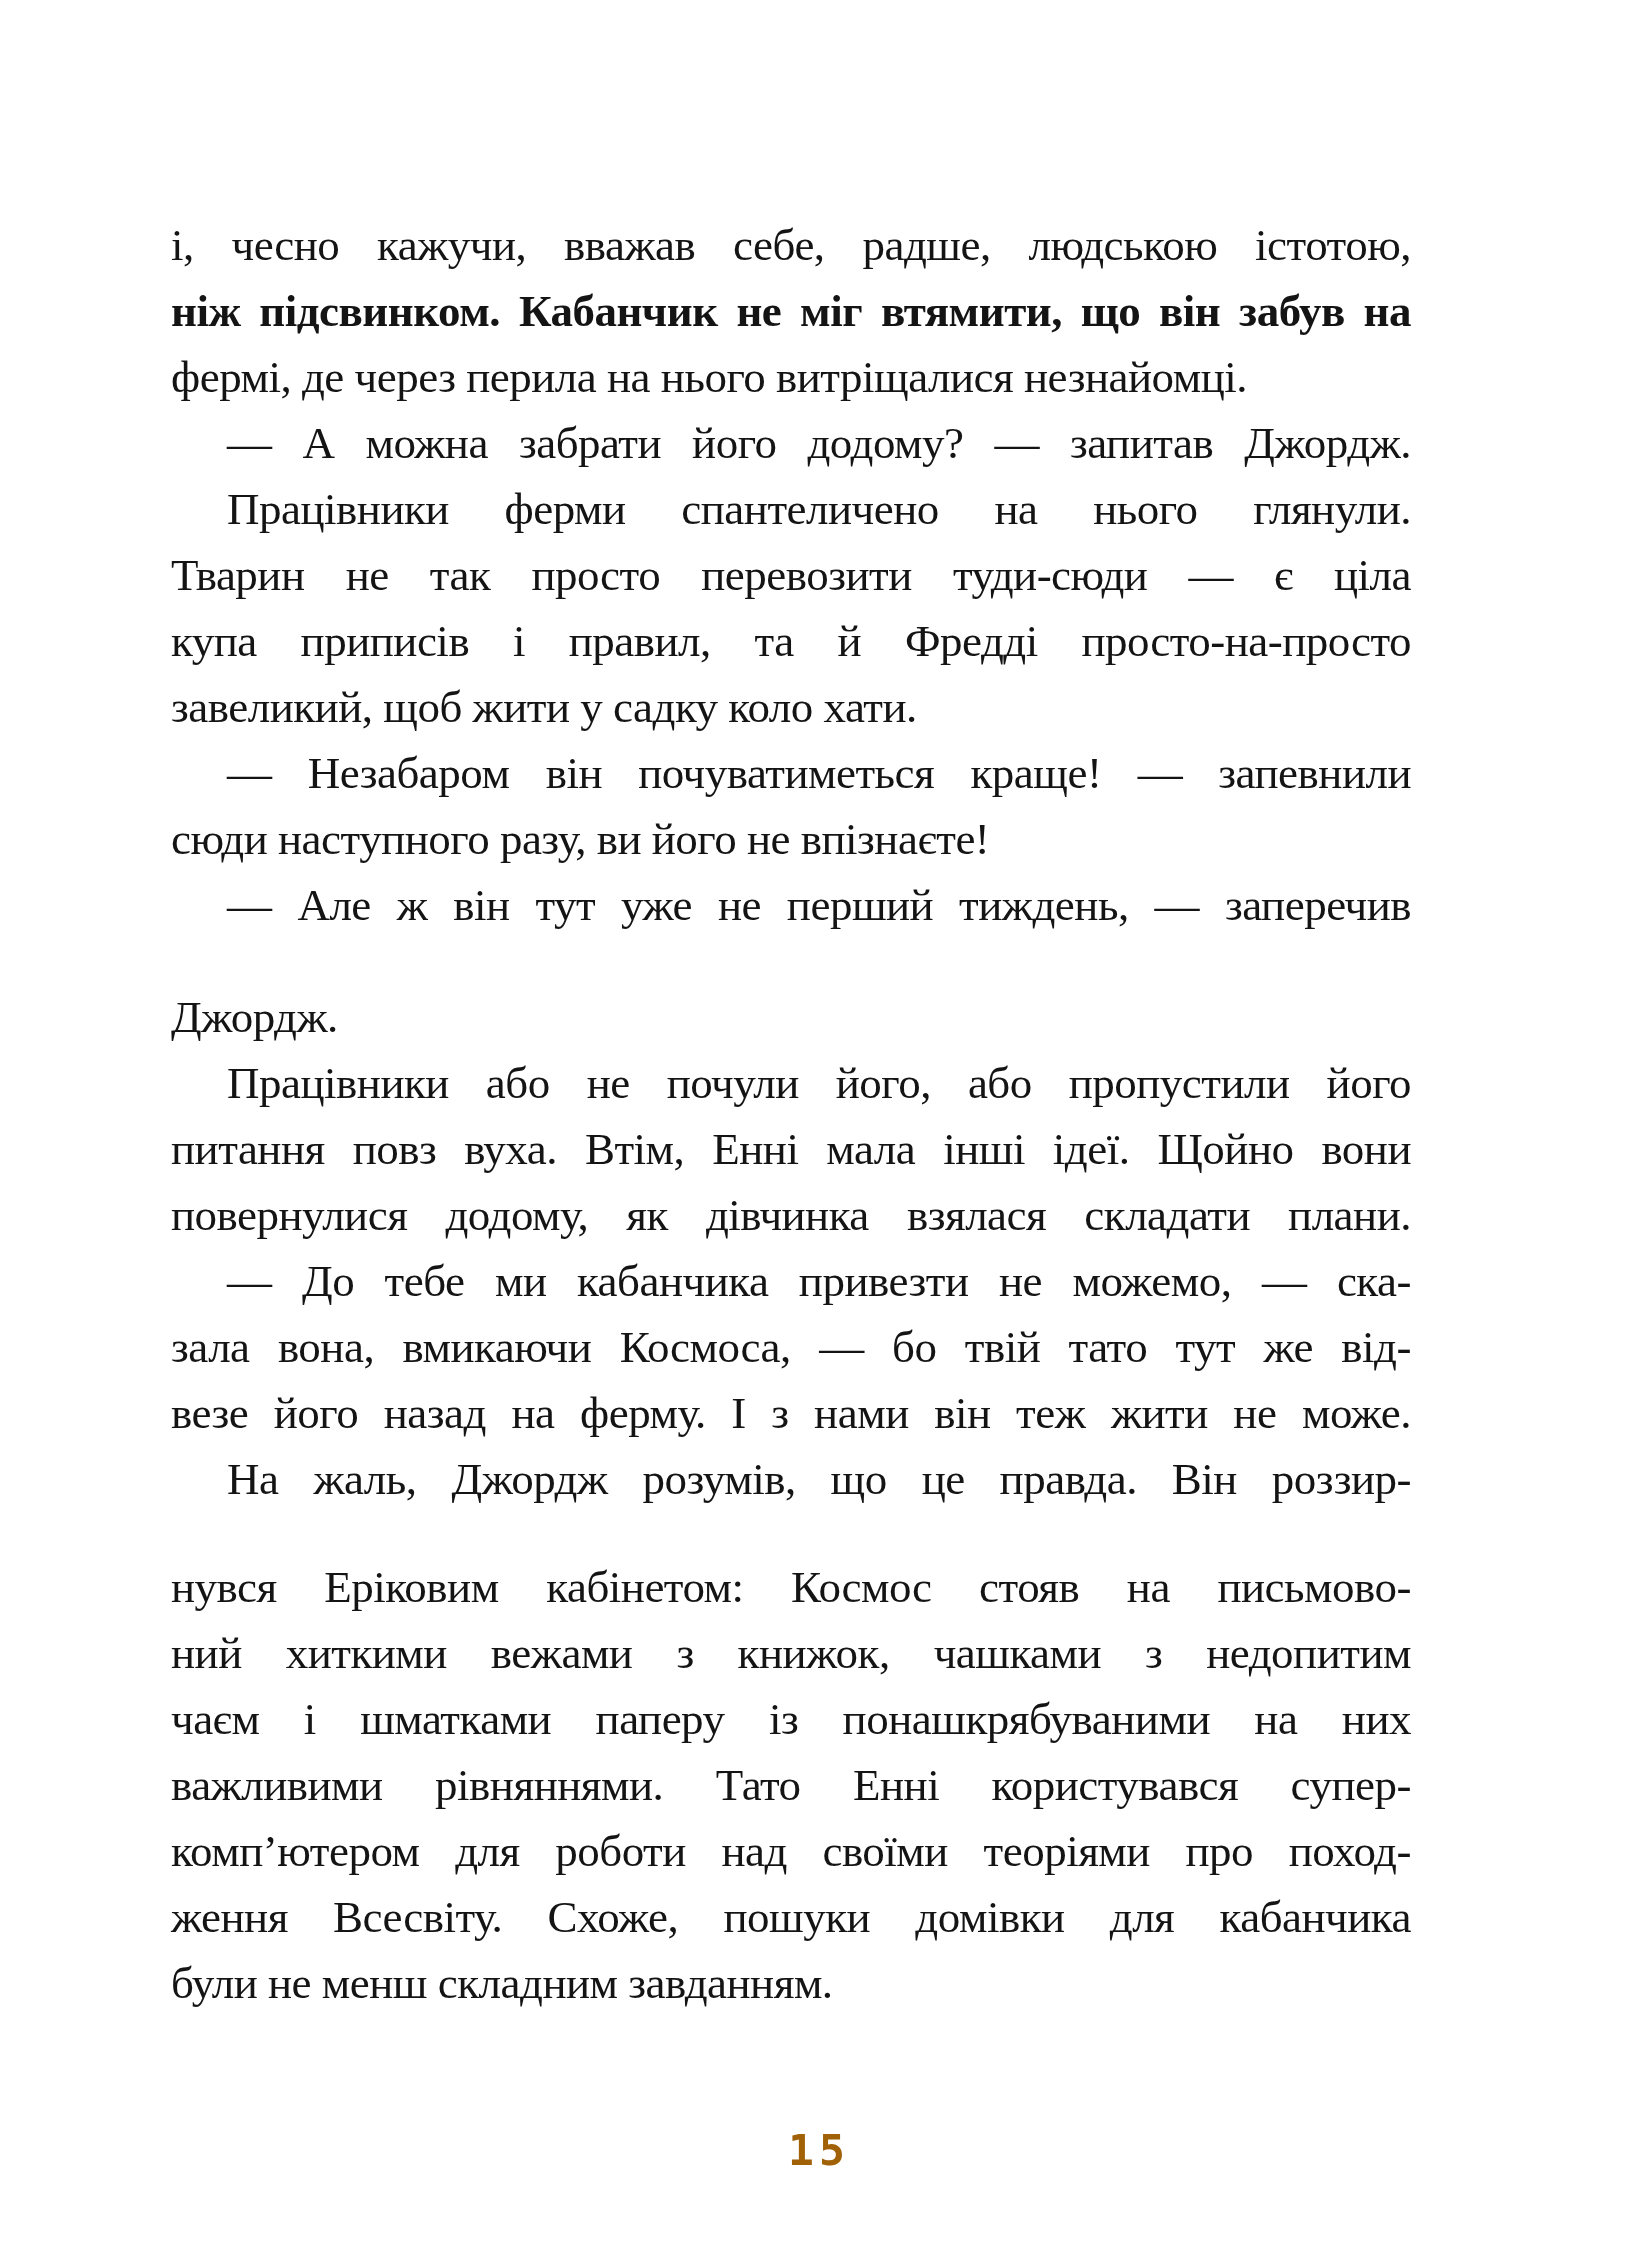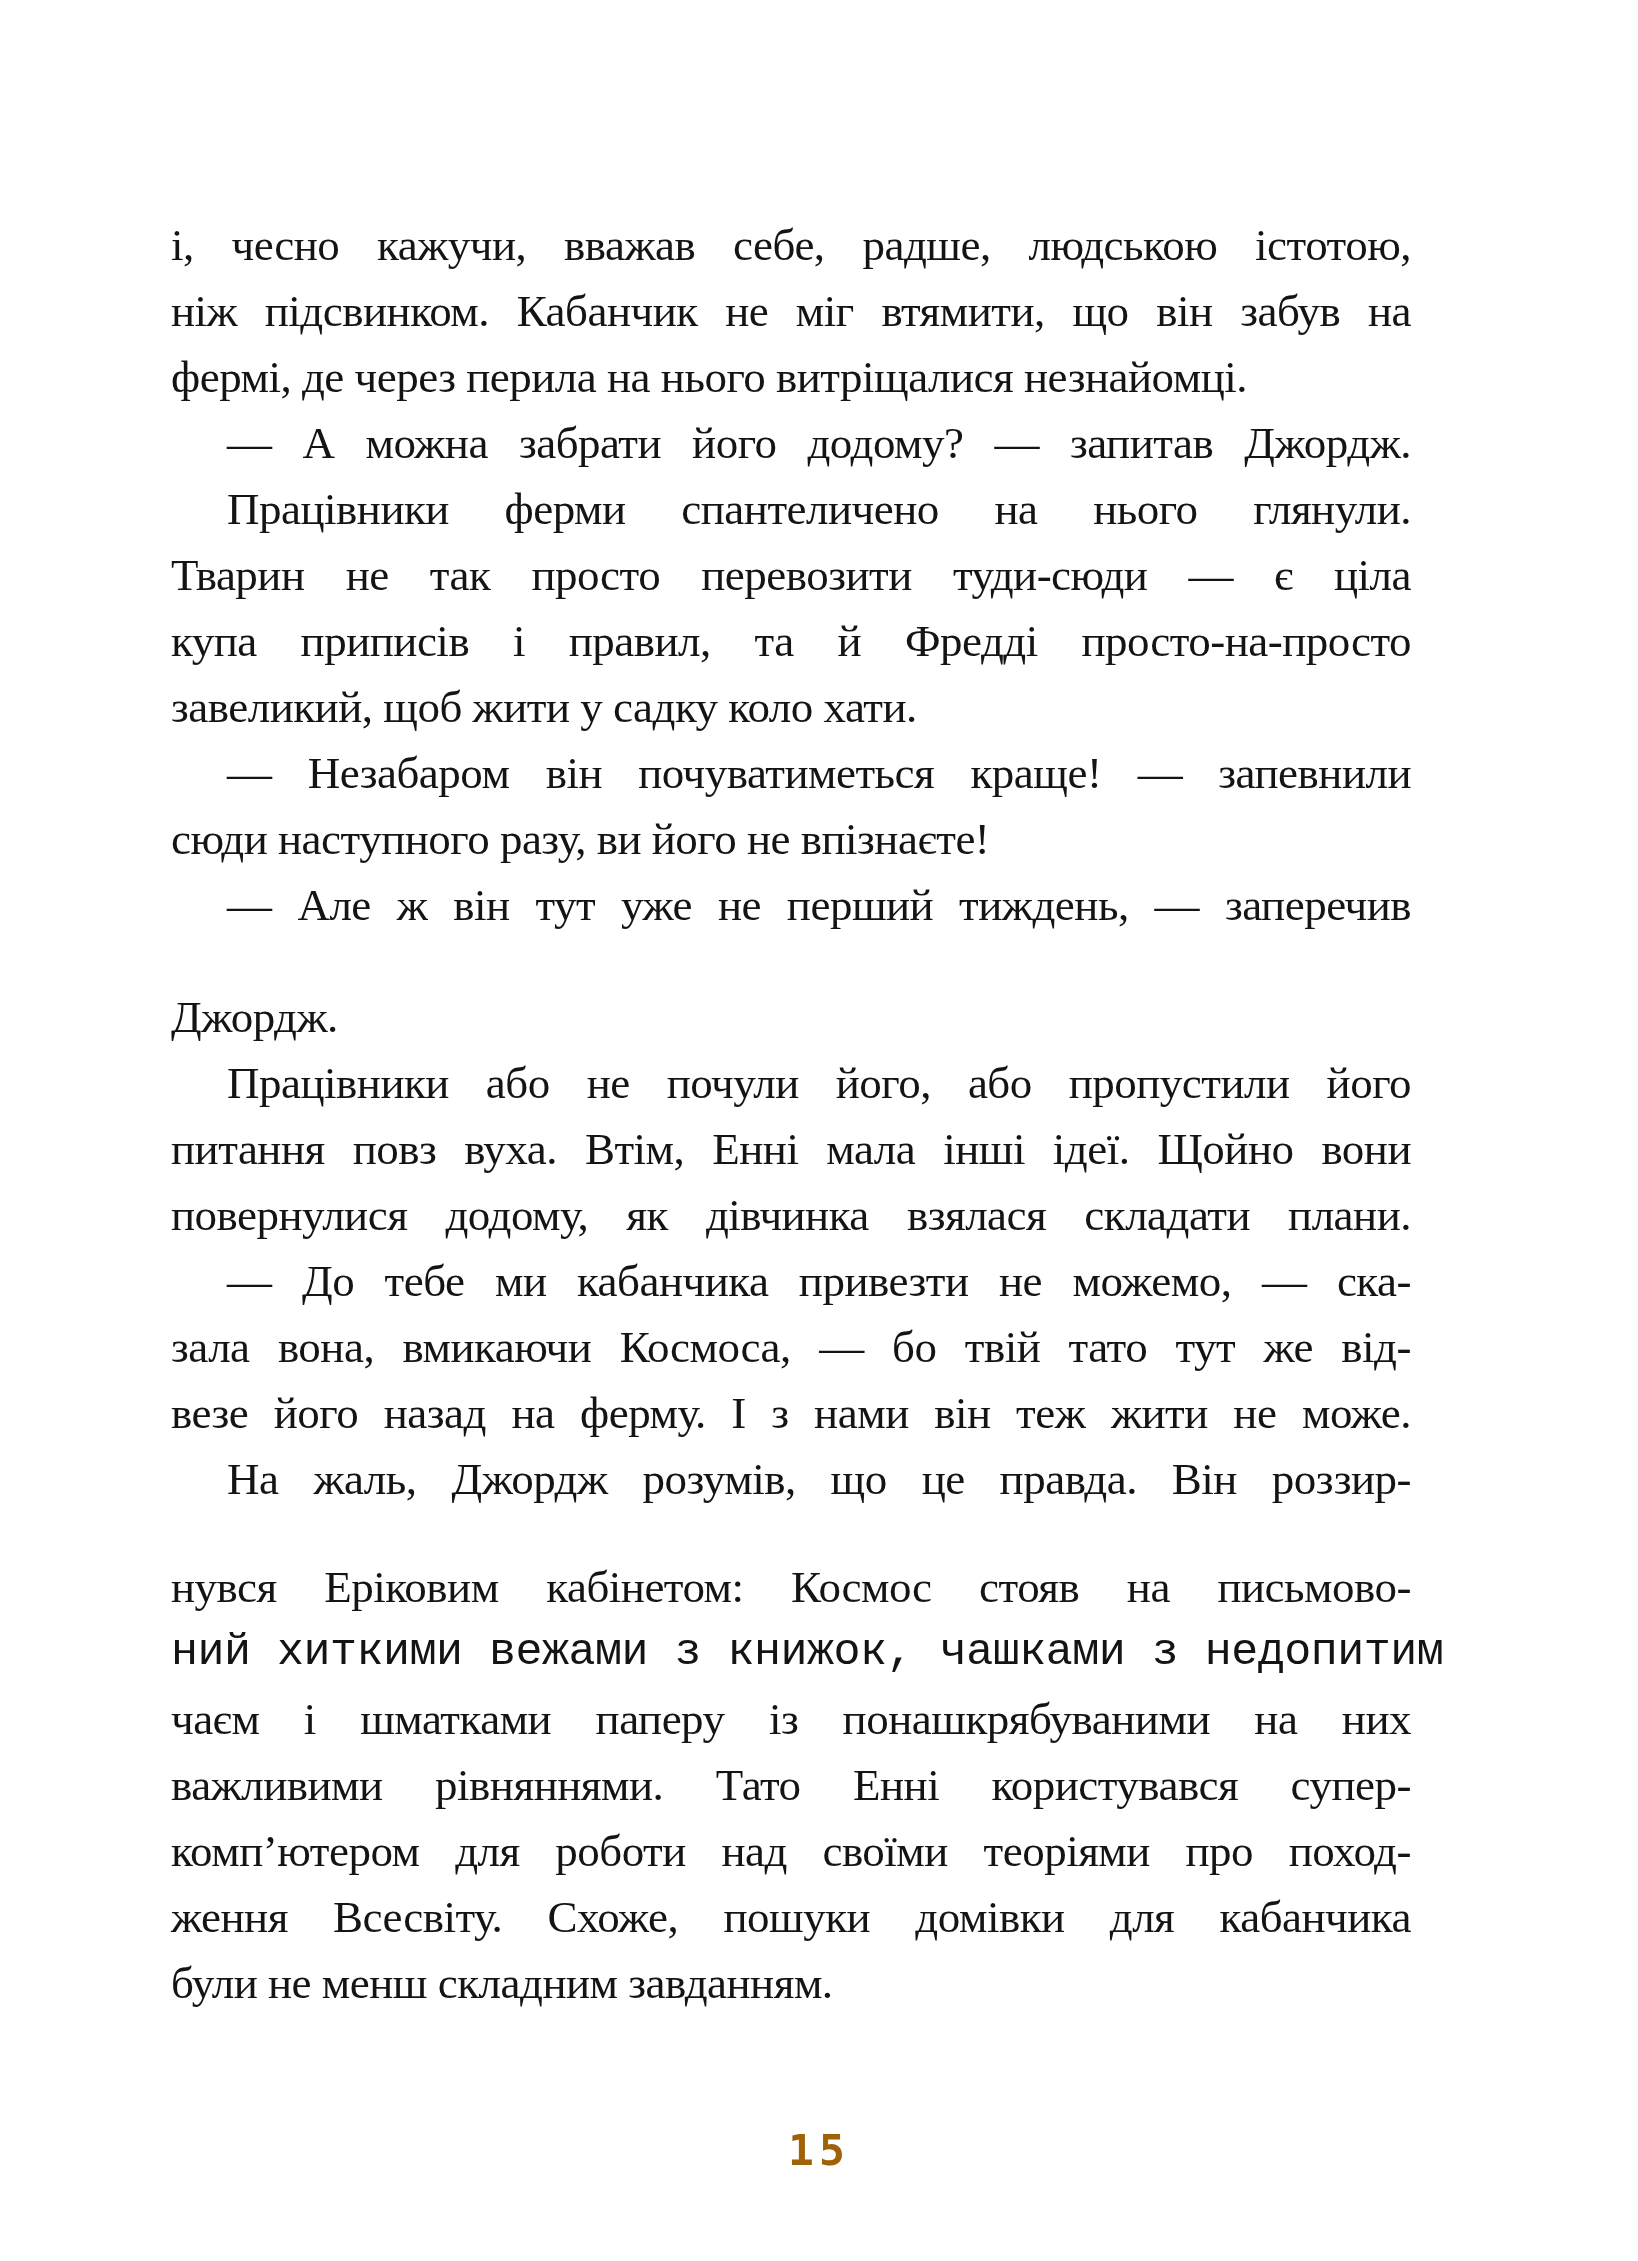--- a/index.html
+++ b/index.html
@@ -58,40 +58,40 @@
     letter-spacing: 5.1px;
     color: #a16207;
   }
 </style>
 </head>
 <body>
 
 <div class="page">
   <div class="text-block">
     <span class="line" style="white-space: nowrap;">і, чесно кажучи, вважав себе, радше, людською істотою,</span>
-    <span class="line" style="white-space: nowrap;">ніж підсвинком. Кабанчик не міг втямити, що він забув на</span>
+    <span class="line" style="white-space: nowrap; font-weight: bold;">ніж підсвинком. Кабанчик не міг втямити, що він забув на</span>
     <span class="line last" style="white-space: nowrap;">фермі, де через перила на нього витріщалися незнайомці.</span>
     <span class="line indent" style="white-space: nowrap;">— А можна забрати його додому? — запитав Джордж.</span>
     <span class="line indent" style="white-space: nowrap;">Працівники ферми спантеличено на нього глянули.</span>
     <span class="line" style="white-space: nowrap;">Тварин не так просто перевозити туди-сюди — є ціла</span>
     <span class="line" style="white-space: nowrap;">купа приписів і правил, та й Фредді просто-на-просто</span>
     <span class="line last" style="white-space: nowrap;">завеликий, щоб жити у садку коло хати.</span>
     <span class="line indent" style="white-space: nowrap;">— Незабаром він почуватиметься краще! — запевнили</span>
     <span class="line last" style="white-space: nowrap;">сюди наступного разу, ви його не впізнаєте!</span>
     <span class="line indent" style="white-space: nowrap;">— Але ж він тут уже не перший тиждень, — заперечив</span>
     <span class="line last" style="white-space: nowrap; margin-top: 46px;">Джордж.</span>
     <span class="line indent" style="white-space: nowrap;">Працівники або не почули його, або пропустили його</span>
     <span class="line" style="white-space: nowrap;">питання повз вуха. Втім, Енні мала інші ідеї. Щойно вони</span>
     <span class="line" style="white-space: nowrap;">повернулися додому, як дівчинка взялася складати плани.</span>
     <span class="line indent" style="white-space: nowrap;">— До тебе ми кабанчика привезти не можемо, — ска-</span>
     <span class="line" style="white-space: nowrap;">зала вона, вмикаючи Космоса, — бо твій тато тут же від-</span>
     <span class="line" style="white-space: nowrap;">везе його назад на ферму. І з нами він теж жити не може.</span>
     <span class="line indent" style="white-space: nowrap;">На жаль, Джордж розумів, що це правда. Він роззир-</span>
     <span class="line" style="white-space: nowrap; margin-top: 42px;">нувся Еріковим кабінетом: Космос стояв на письмово-</span>
-    <span class="line" style="white-space: nowrap; font-family: Liberation Mono, monospace;">ний хиткими вежами з книжок, чашками з недопитим</span>
+    <span class="line" style="white-space: nowrap;">ний хиткими вежами з книжок, чашками з недопитим</span>
     <span class="line" style="white-space: nowrap;">чаєм і шматками паперу із понашкрябуваними на них</span>
     <span class="line" style="white-space: nowrap;">важливими рівняннями. Тато Енні користувався супер-</span>
     <span class="line" style="white-space: nowrap;">комп’ютером для роботи над своїми теоріями про поход-</span>
     <span class="line" style="white-space: nowrap;">ження Всесвіту. Схоже, пошуки домівки для кабанчика</span>
     <span class="line last" style="white-space: nowrap;">були не менш складним завданням.</span>
   </div>
 
   <div class="page-number">15</div>
 </div>
 

